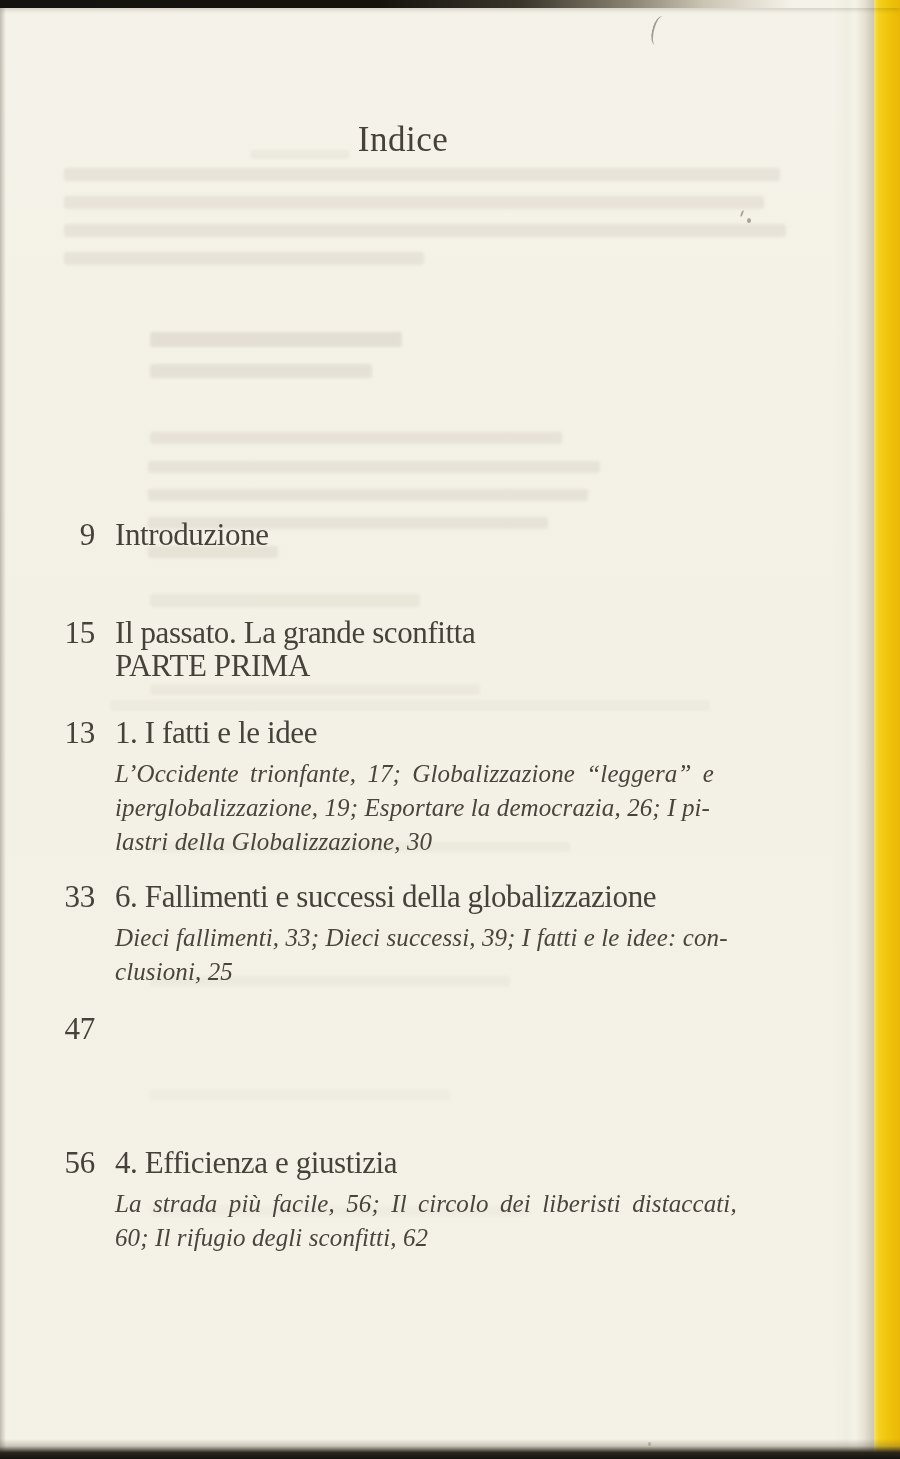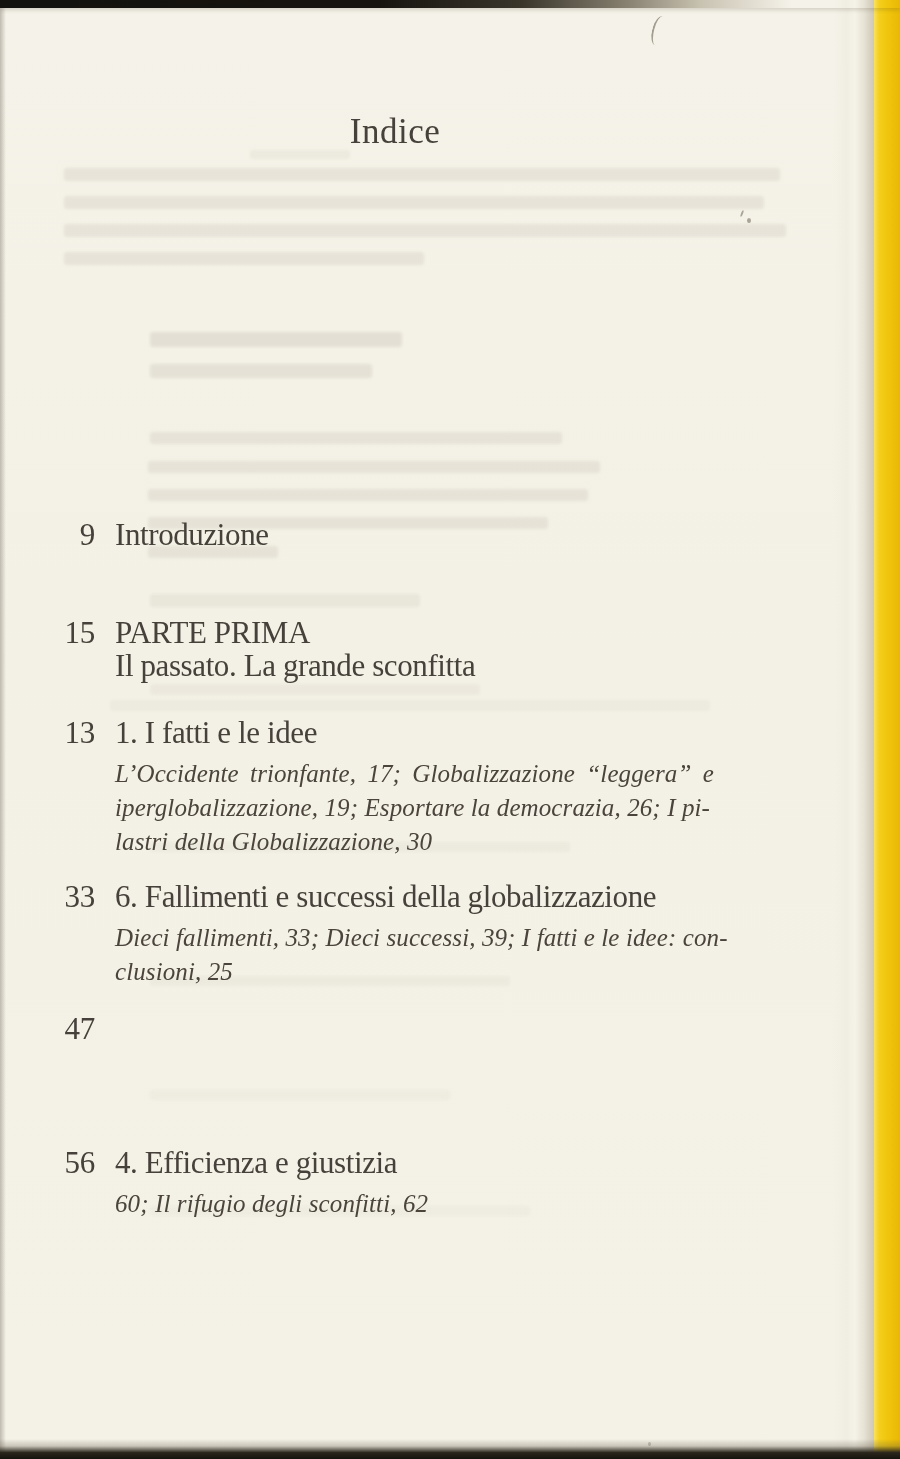--- a/index.html
+++ b/index.html
@@ -41,21 +41,21 @@
   }
   
   .hair{
     position:absolute;left:652px;top:16px;width:12px;height:30px;z-index:2;
     border:none;border-left:2px solid rgba(95,88,72,.55);border-radius:50% 0 0 50%;
     transform:rotate(14deg);
   }
   .speck{position:absolute;z-index:2;border-radius:50%;background:rgba(95,88,72,.5);}
   
   .title{
-    position:absolute;left:0;top:108px;width:782px;margin:4px;z-index:3;
+    position:absolute;left:0;top:108px;width:782px;margin:12px;z-index:3;
     text-align:center;font-size:35px;font-weight:normal;letter-spacing:.5px;
     color:var(--ink,#46413a);
   }
   .row{position:absolute;left:0;width:760px;display:flex;z-index:3;}
   .num{
     flex:none;width:95px;text-align:right;
     font-size:31px;line-height:34px;color:var(--ink,#46413a);letter-spacing:-.3px;
   }
   .content{flex:1;margin-left:20px;}
   .hline{
@@ -109,22 +109,22 @@
 <div class="row" style="top:518px">
   <div class="num">9</div>
   <div class="content">
     <div class="hline">Introduzione</div>
   </div>
 </div>
 
 <div class="row" style="top:616px">
   <div class="num">15</div>
   <div class="content">
+    <div class="hline">Il passato. La grande sconfitta</div>
     <div class="hline">PARTE PRIMA</div>
-    <div class="hline">Il passato. La grande sconfitta</div>
   </div>
 </div>
 
 <div class="row" style="top:716px">
   <div class="num">13</div>
   <div class="content">
     <div class="hline">1. I fatti e le idee</div>
     <div class="sub">
       <div class="sline wide">L’Occidente trionfante, 17; Globalizzazione “leggera” e</div>
       <div class="sline">iperglobalizzazione, 19; Esportare la democrazia, 26; I pi-</div>
@@ -146,16 +146,17 @@
 
 <div class="row" style="top:1012px">
   <div class="num">47</div>
 </div>
 
 <div class="row" style="top:1146px">
   <div class="num">56</div>
   <div class="content">
     <div class="hline">4. Efficienza e giustizia</div>
     <div class="sub">
+      <div class="sline wide">La strada più facile, 56; Il circolo dei liberisti distaccati,</div>
       <div class="sline">60; Il rifugio degli sconfitti, 62</div>
     </div>
   </div>
 </div>
 
 </body></html>

